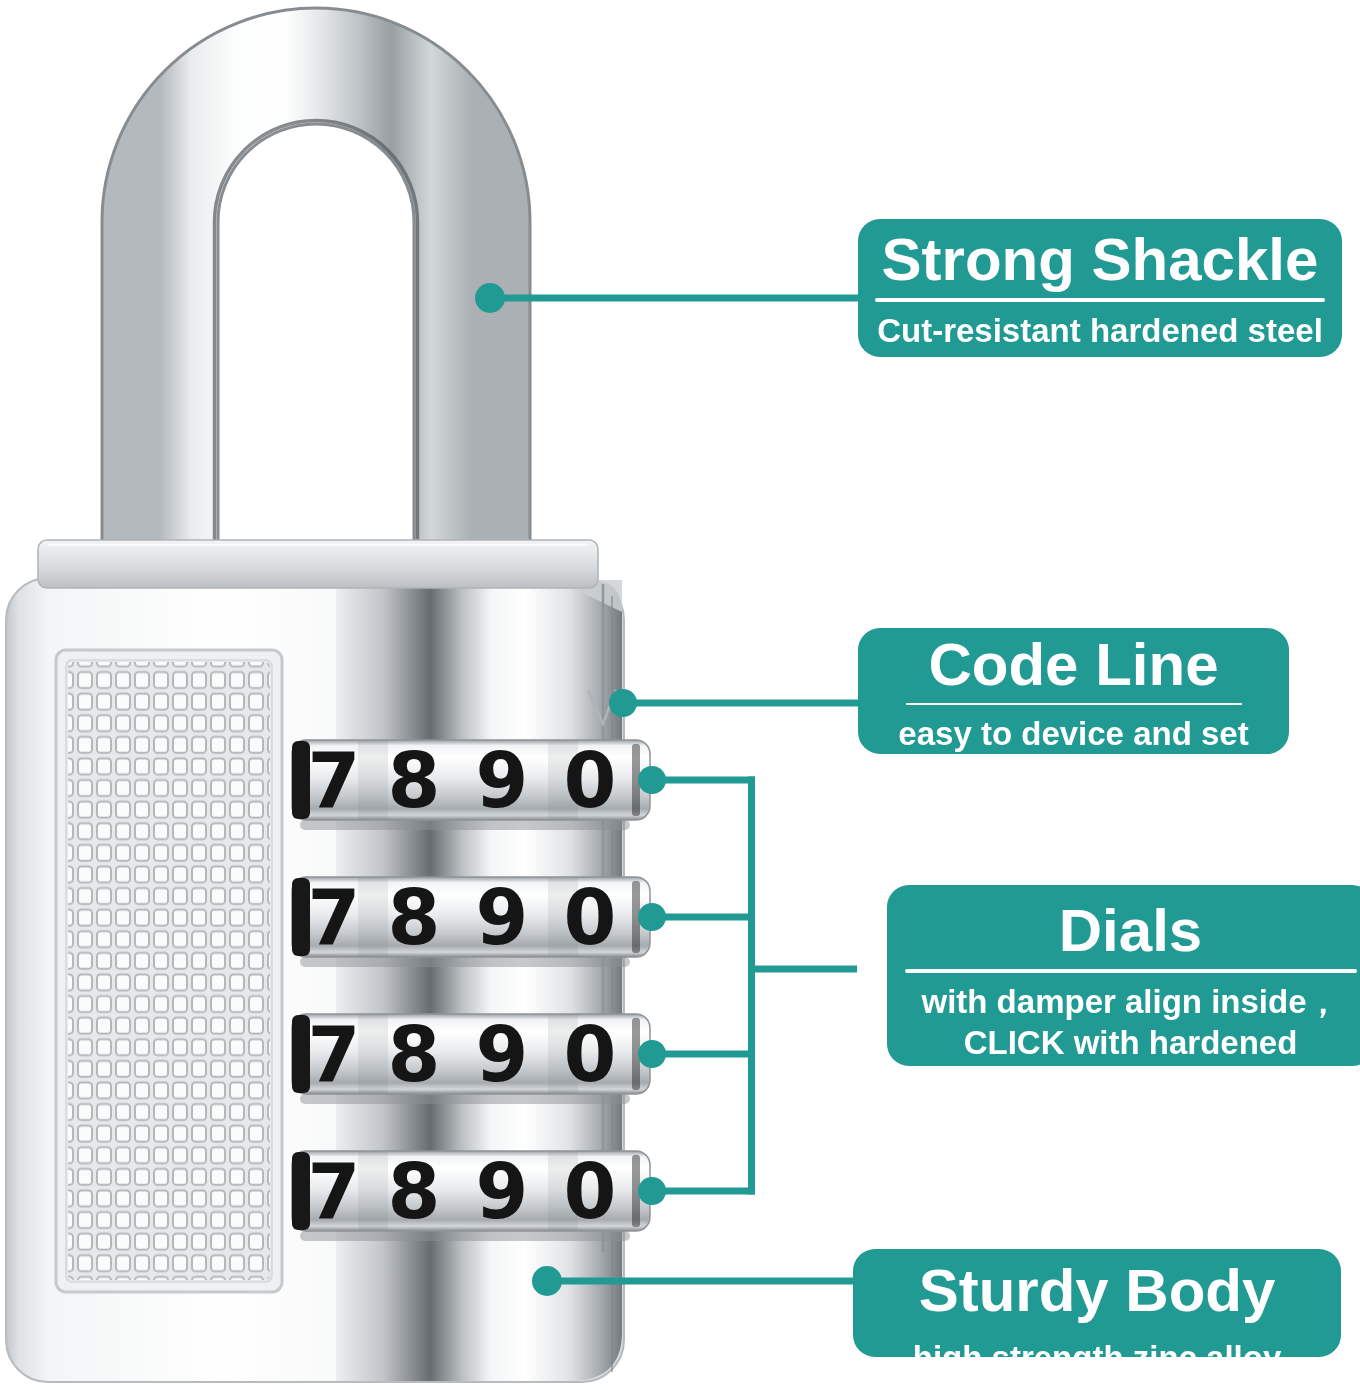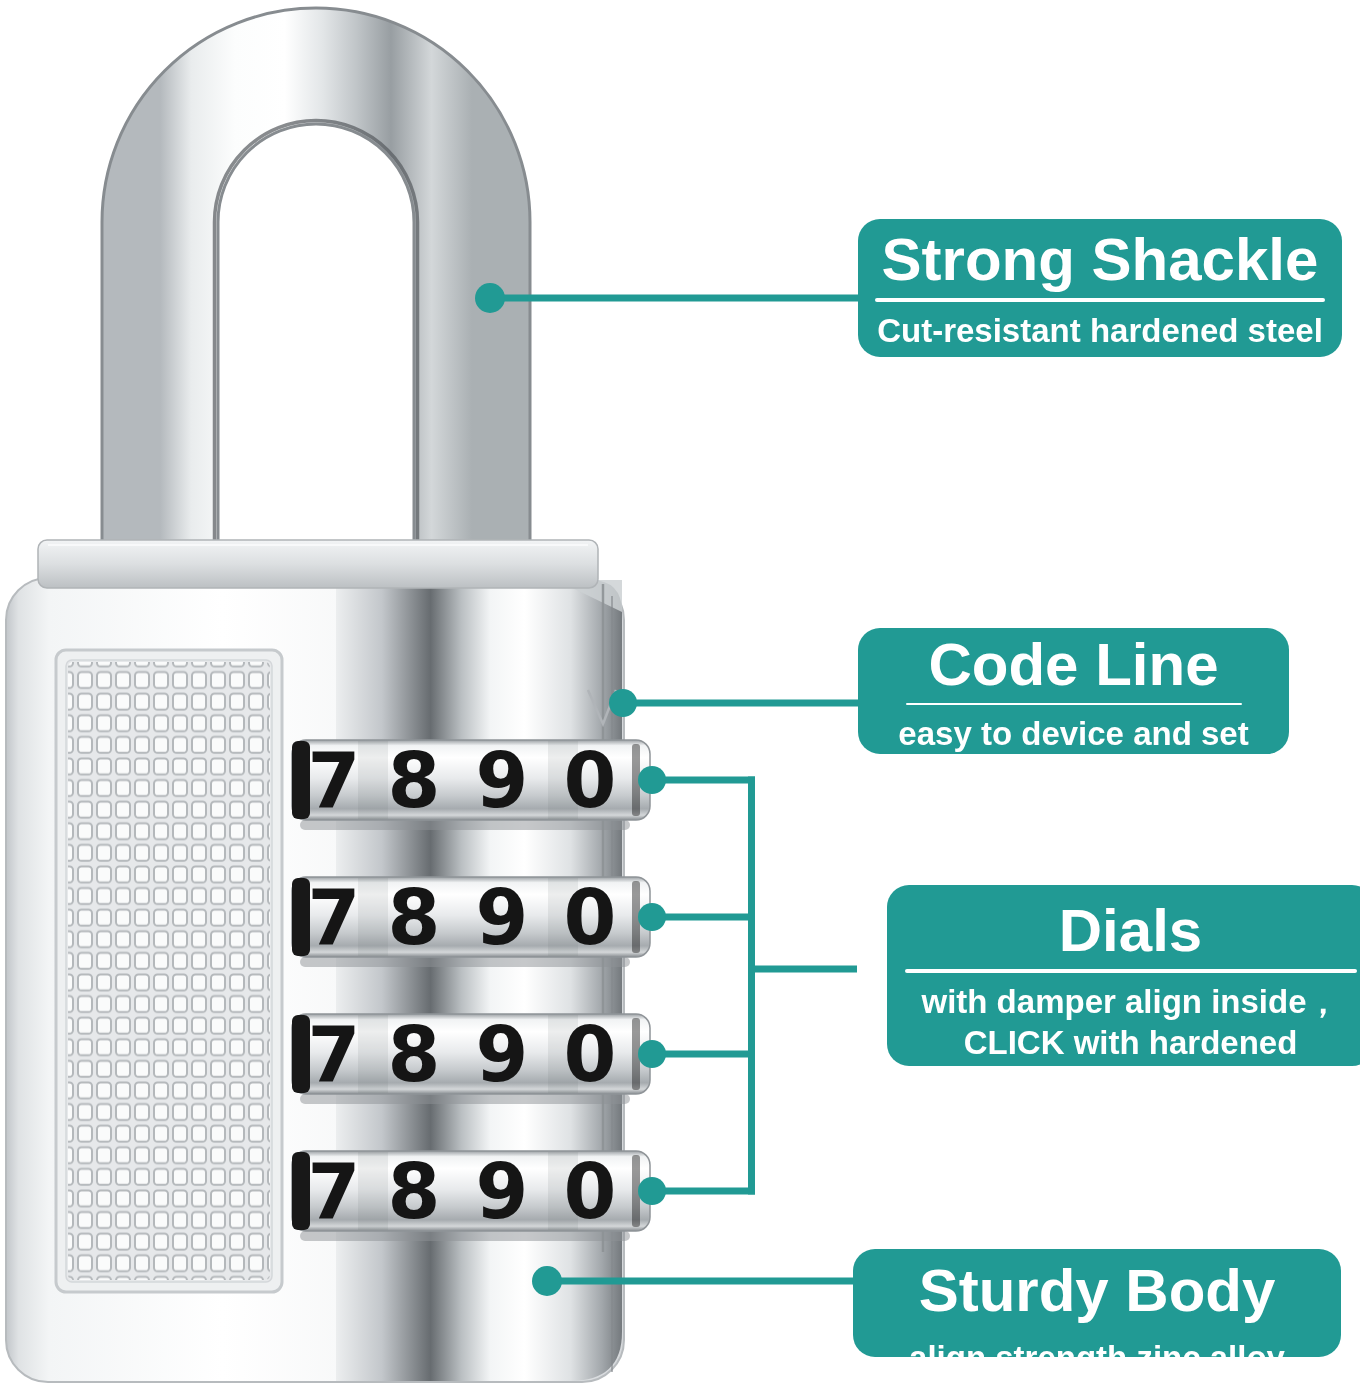--- a/index.html
+++ b/index.html
@@ -219,16 +219,16 @@
     <div class="rule"></div>
     <div class="subtitle">
       <div>with damper align inside，</div>
       <div>CLICK with hardened</div>
     </div>
   </div>
 
   <div class="callout" id="c-body">
     <div class="title">Sturdy Body</div>
     <div class="rule"></div>
-    <div class="subtitle">align strength zinc alloy</div>
+    <div class="subtitle">high strength zinc alloy</div>
   </div>
 
 </div>
 
 </body></html>

